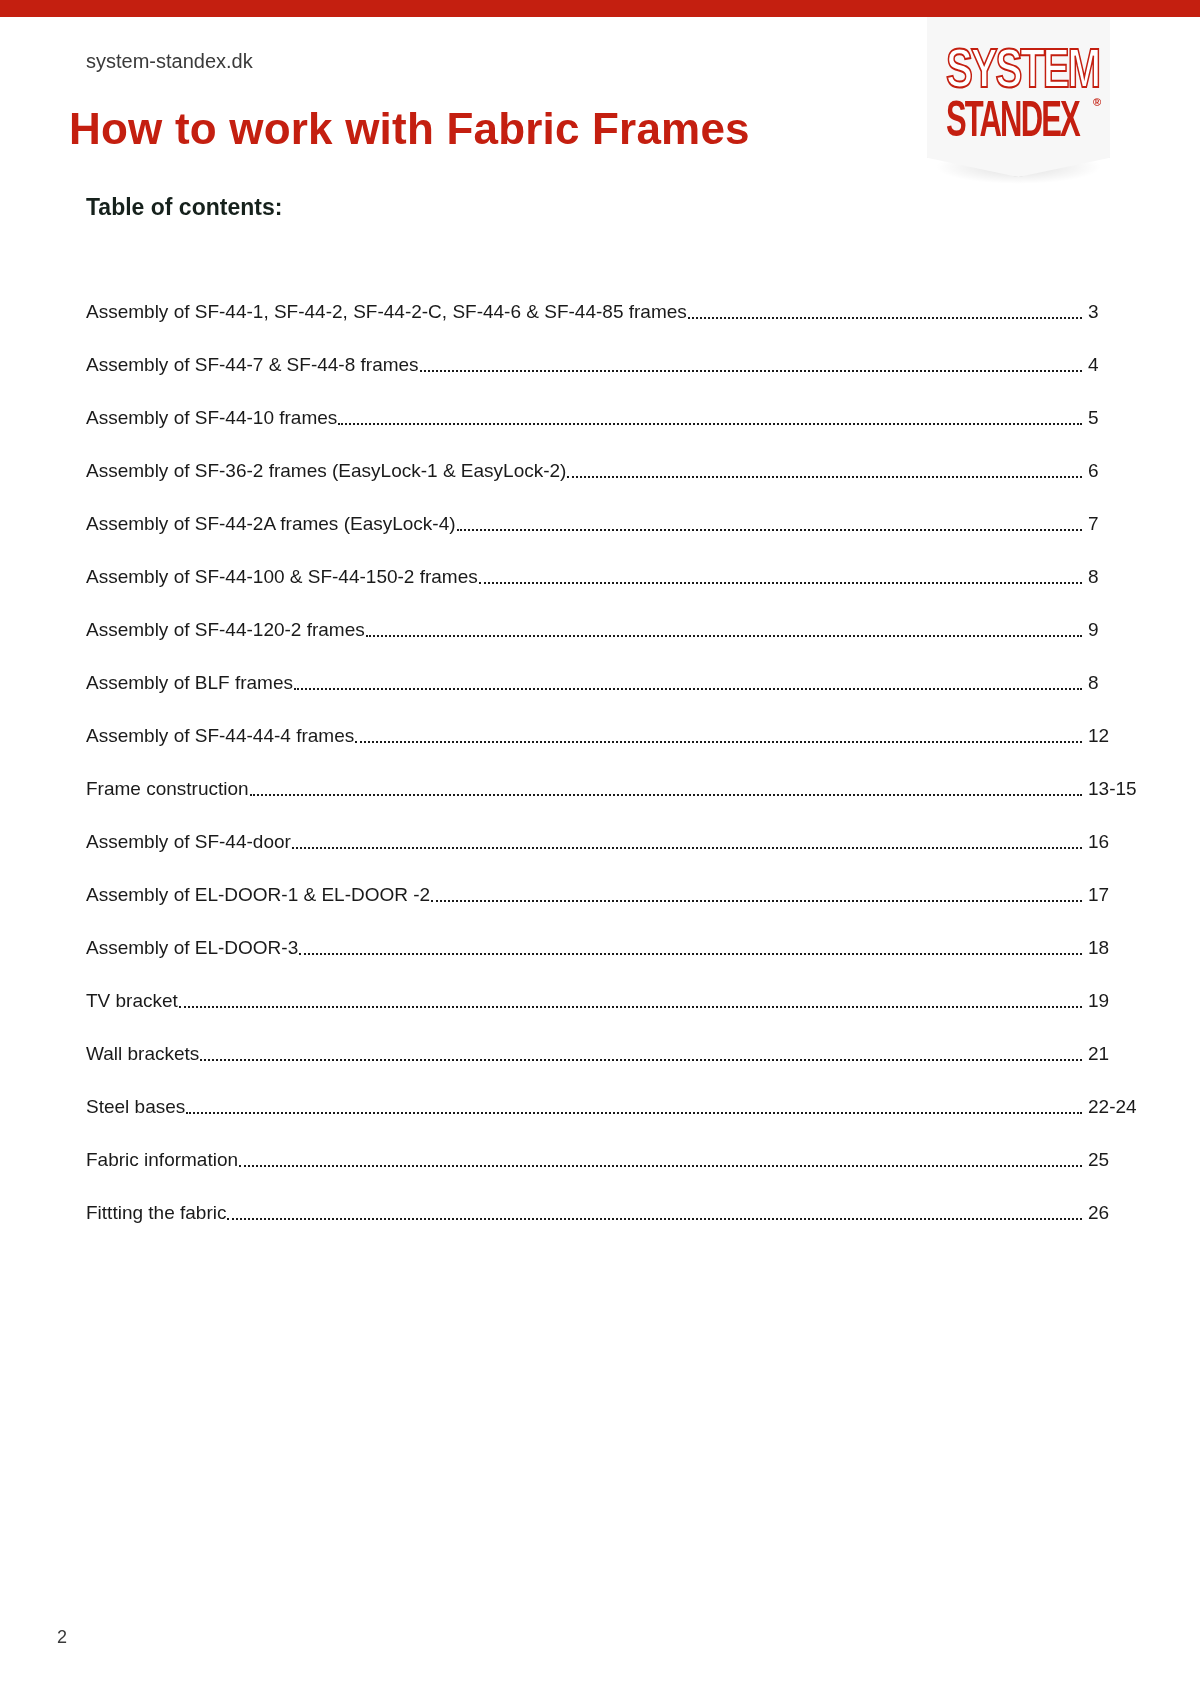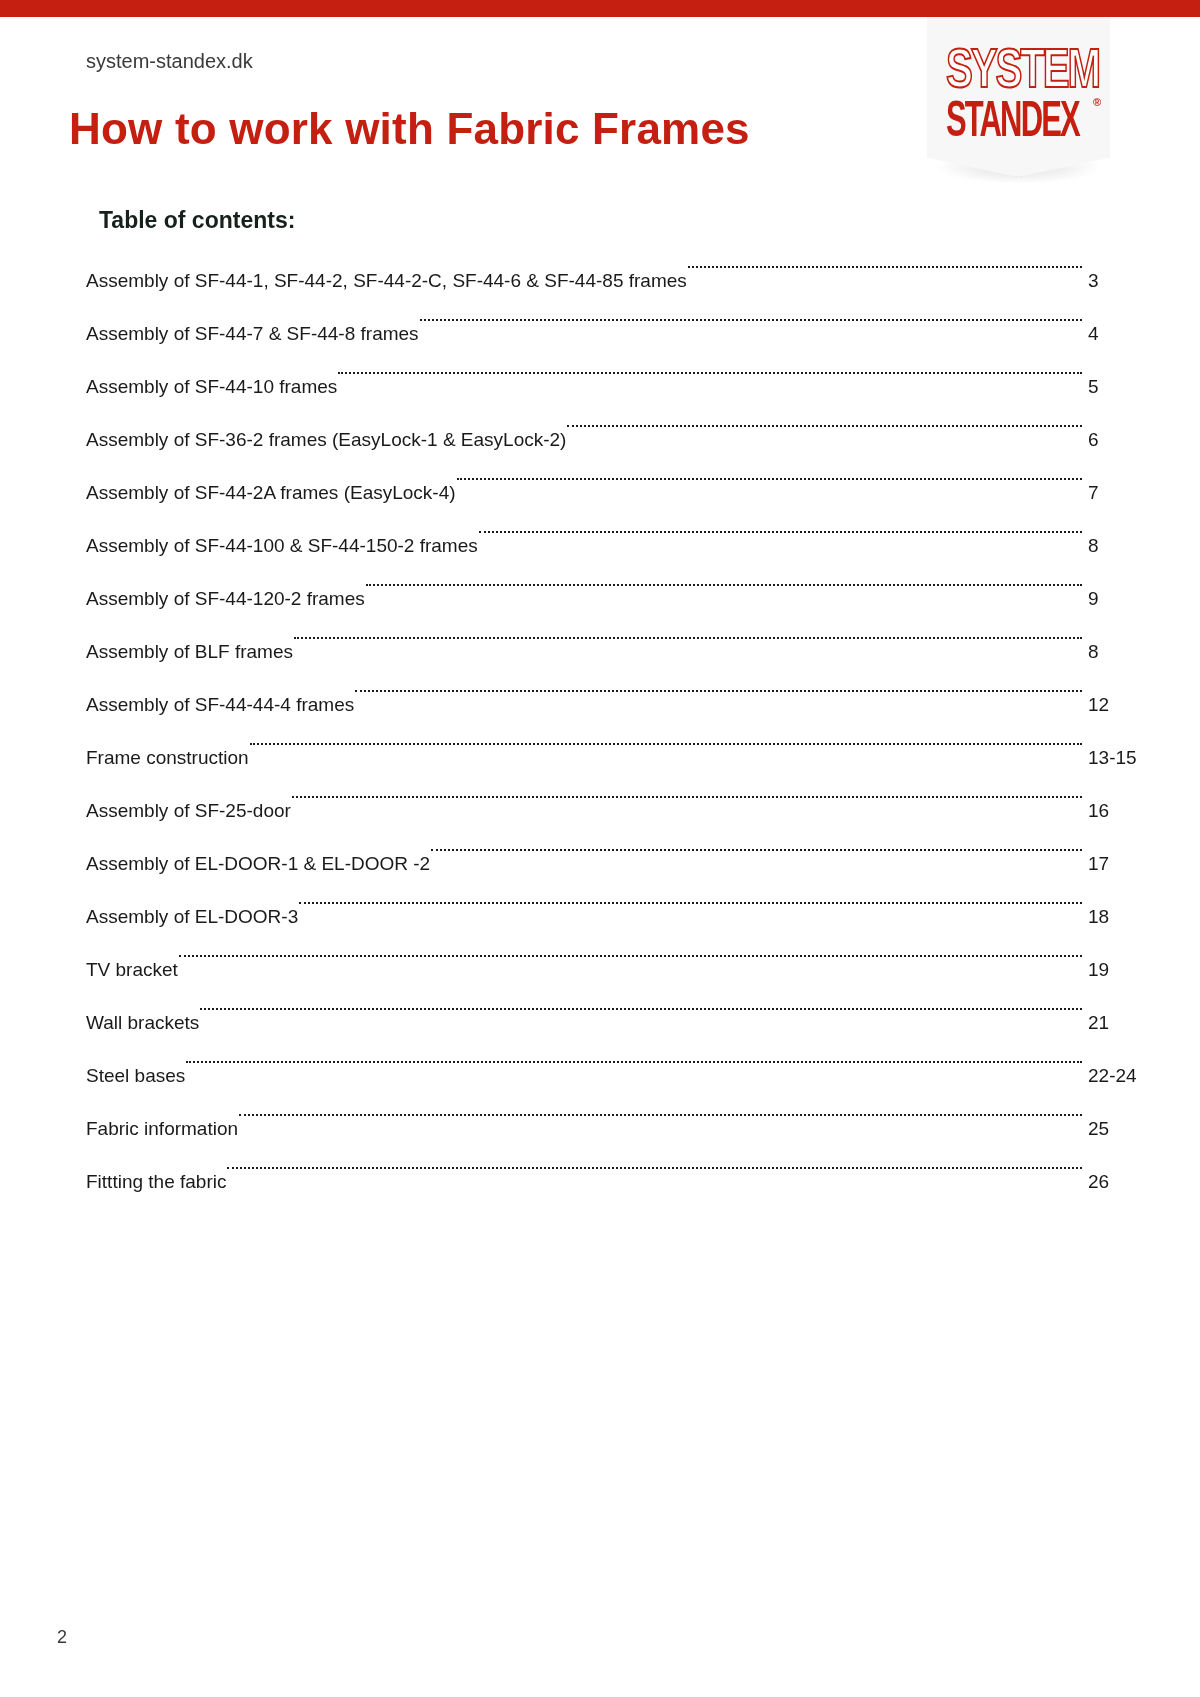--- a/index.html
+++ b/index.html
@@ -93,21 +93,21 @@
       color: #16211c;
       white-space: nowrap;
     }
     .toc {
       position: absolute;
       left: 86px; top: 270px;
       width: 1060px;
     }
     .toc-row {
       display: flex;
-      align-items: flex-start;
+      align-items: flex-end;
       height: 53px;
       font-size: 19px;
       color: #1a1a1a;
     }
     .toc-title { white-space: nowrap; }
     .toc-leader {
       flex: 1;
       margin: 0 6px 0 1px;
       border-bottom: 2px dotted #1a1a1a;
       transform: translateY(-4px);
@@ -133,21 +133,21 @@
 <div class="logo-shadow"></div>
 <div class="logo-badge"></div>
 <div class="logo-system">SYSTEM</div>
 <div class="logo-standex">STANDEX</div>
 <div class="logo-reg">®</div>
 
 <div class="site-url">system-standex.dk</div>
 
 <h1 class="page-title" style="margin:0;">How to work with Fabric Frames</h1>
 
-<h2 class="toc-heading" style="margin:13px;">Table of contents:</h2>
+<h2 class="toc-heading" style="margin:0;">Table of contents:</h2>
 
 <div class="toc">
   <div class="toc-row">
       <span class="toc-title">Assembly of SF-44-1, SF-44-2, SF-44-2-C, SF-44-6 &amp; SF-44-85 frames</span>
       <span class="toc-leader"></span>
       <span class="toc-page">3</span>
     </div>
   <div class="toc-row">
       <span class="toc-title">Assembly of SF-44-7 &amp; SF-44-8 frames</span>
       <span class="toc-leader"></span>
@@ -187,21 +187,21 @@
       <span class="toc-title">Assembly of SF-44-44-4 frames</span>
       <span class="toc-leader"></span>
       <span class="toc-page">12</span>
     </div>
   <div class="toc-row">
       <span class="toc-title">Frame construction</span>
       <span class="toc-leader"></span>
       <span class="toc-page">13-15</span>
     </div>
   <div class="toc-row">
-      <span class="toc-title">Assembly of SF-25-door</span>
+      <span class="toc-title">Assembly of SF-44-door</span>
       <span class="toc-leader"></span>
       <span class="toc-page">16</span>
     </div>
   <div class="toc-row">
       <span class="toc-title">Assembly of EL-DOOR-1 &amp; EL-DOOR -2</span>
       <span class="toc-leader"></span>
       <span class="toc-page">17</span>
     </div>
   <div class="toc-row">
       <span class="toc-title">Assembly of EL-DOOR-3</span>

